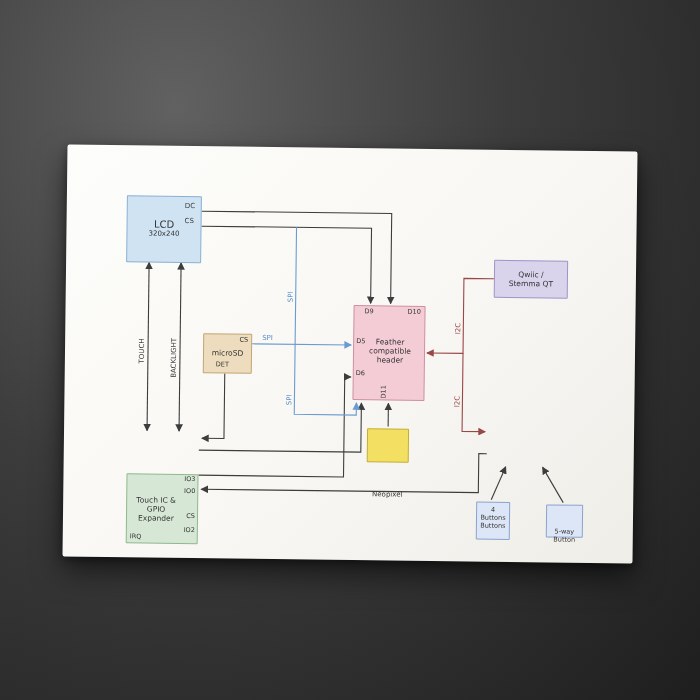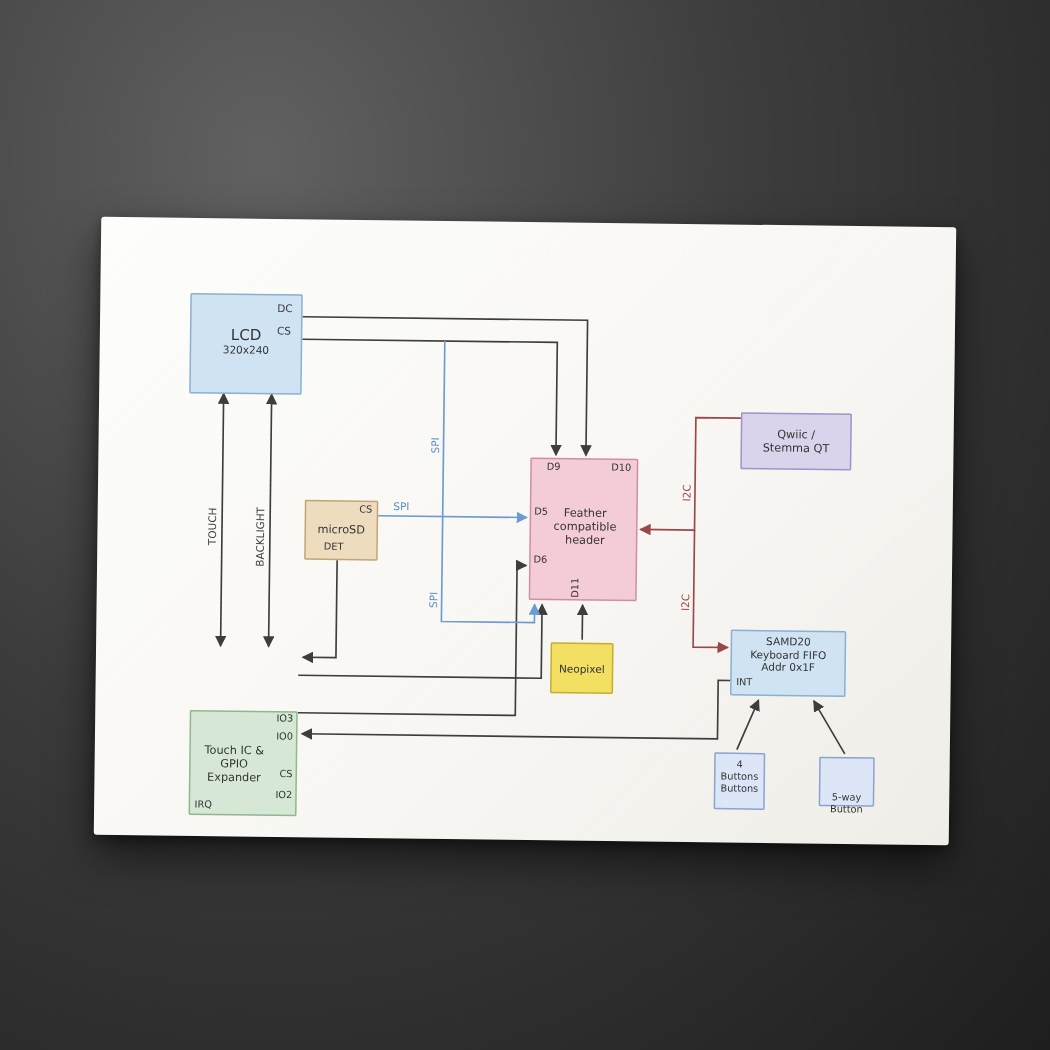--- a/index.html
+++ b/index.html
@@ -22,21 +22,21 @@
   .lcd-main{font-size:10px;line-height:11px;}
   .lcd-sub{font-size:7px;}
   .box-feather{left:288px;top:157px;width:72px;height:95px;border-color:#cf8fa2;}
   .feather-lines{position:absolute;left:12px;top:31px;width:48px;}
   .box-qwiic{left:428px;top:110px;width:74px;height:38px;border-color:#a193c7;padding-top:9px;}
   .box-microsd{left:138px;top:187px;width:49px;height:40px;border-color:#c3a574;}
   .sd-main{position:absolute;left:0;top:14px;width:100%;font-size:7.5px;}
   .box-touch{left:63px;top:280px;width:72px;height:70px;border-color:#8fb88d;margin-top:48px;}
   .touch-lines{position:absolute;left:2px;top:21px;width:54px;}
   .box-neopixel{left:303px;top:280px;width:42px;height:34px;border-color:#c4ad34;padding-top:13px;}
-  .np{font-size:7px;}
+  .np{font-size:7px;margin-top:48px;}
   .box-samd20{left:423px;top:270px;width:77px;height:44px;border-color:#8ab0d4;}
   .samd-lines{position:absolute;left:0;top:3px;width:100%;font-size:7px;line-height:8.5px;}
   .samd-lines .bl{font-size:7px;line-height:8.5px;}
   .box-tactile{left:413px;top:352px;width:34px;height:38px;border-color:#8aa3cf;padding-top:3px;}
   .box-fiveway{left:483px;top:354px;width:37px;height:33px;border-color:#8aa3cf;padding-top:22px;}
   .btn-lines .bl{font-size:6.5px;line-height:8px;}
   .pin{position:absolute;font-size:6.5px;line-height:7px;color:#333;white-space:nowrap;}
   .wl{position:absolute;font-size:7px;line-height:8px;color:#3d3d3d;white-space:nowrap;}
   .wl.blue{color:#5b8fc9;} .wl.red{color:#9a4747;}
   .vl{transform-origin:0 0;transform:rotate(-90deg);}
@@ -88,21 +88,21 @@
       <span class="pin" style="left:2px;top:32px;">D5</span>
       <span class="pin" style="left:2px;top:64px;">D6</span>
       <span class="pin vl" style="left:27px;top:92px;">D11</span>
       <div class="feather-lines">
         <div class="bl">Feather</div>
         <div class="bl">compatible</div>
         <div class="bl">header</div>
       </div>
     </div>
 
-    <div class="box box-qwiic" style="background-color: rgb(218, 211, 236); margin-top: 15px;">
+    <div class="box box-qwiic" style="background-color: rgb(218, 211, 236);">
       <div class="bl">Qwiic /</div>
       <div class="bl">Stemma QT</div>
     </div>
 
     <div class="box box-microsd" style="background-color: rgb(237, 220, 189);">
       <span class="pin" style="right:3px;top:2px;">CS</span>
       <div class="sd-main">microSD</div>
       <span class="pin" style="left:12px;top:27px;">DET</span>
     </div>
 
@@ -116,28 +116,20 @@
         <div class="bl">Touch IC &amp;</div>
         <div class="bl">GPIO</div>
         <div class="bl">Expander</div>
       </div>
     </div>
 
     <div class="box box-neopixel" style="background-color: rgb(243, 223, 98);">
       <div class="np">Neopixel</div>
     </div>
 
-    <div class="box box-samd20" style="background-color: rgb(207, 227, 242);">
-      <div class="samd-lines">
-        <div class="bl">SAMD20</div>
-        <div class="bl">Keyboard FIFO</div>
-        <div class="bl">Addr 0x1F</div>
-      </div>
-      <span class="pin" style="left:3px;top:31px;">INT</span>
-    </div>
 
     <div class="box box-tactile btn-lines" style="background-color: rgb(221, 230, 246);">
       <div class="bl">4</div>
       <div class="bl">Buttons</div>
       <div class="bl">Buttons</div>
     </div>
 
     <div class="box box-fiveway btn-lines" style="background-color: rgb(221, 230, 246);">
       <div class="bl">5-way</div>
       <div class="bl">Button</div>

